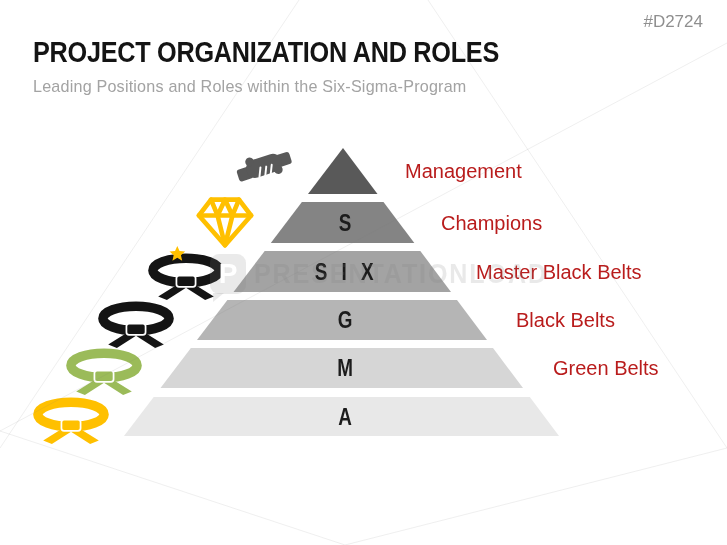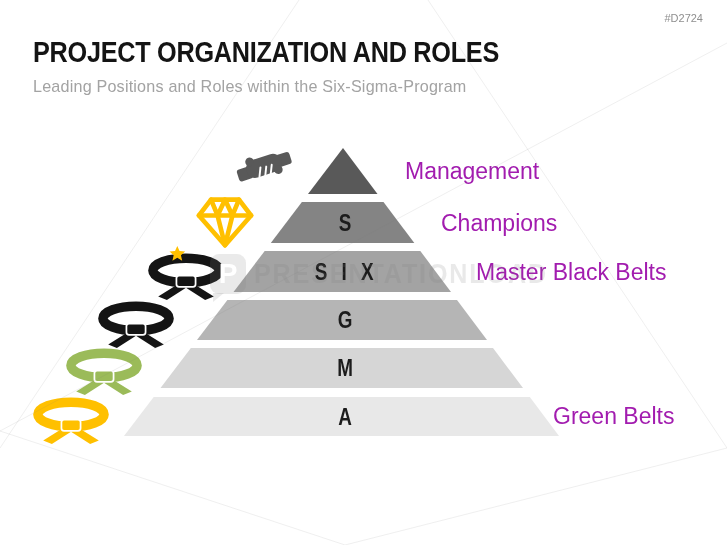--- a/index.html
+++ b/index.html
@@ -1,38 +1,38 @@
 <!DOCTYPE html>
 <html><head>
 <meta charset="utf-8">
 <style>
   html,body{margin:0;padding:0;background:#fff;}
   #slide{
     position:relative;width:727px;height:545px;background:#ffffff;overflow:hidden;
     font-family:"Liberation Sans",sans-serif;
   }
   
-  .doc-id{position:absolute;top:12px;right:24px;font-size:11px;color:#8f8f8f;}
+  .doc-id{position:absolute;top:12px;right:24px;font-size:17px;color:#8f8f8f;}
   .title{
     position:absolute;left:33px;top:36px;font-size:29px;font-weight:700;color:#141414;
     letter-spacing:-.3px;white-space:nowrap;transform:scaleX(.87);transform-origin:left top;
   }
   .subtitle{
     position:absolute;left:33px;top:77px;font-size:17px;color:#a3a3a3;
     white-space:nowrap;transform:scaleX(.95);transform-origin:left top;letter-spacing:.2px;
   }
   
   .pyramid-svg{position:absolute;left:0;top:0;z-index:1;}
   .level-letter{
     position:absolute;left:345px;z-index:2;font-size:23px;font-weight:700;color:#1c1c1c;
     transform:translate(-50%,-50%) scaleX(.82);white-space:nowrap;
   }
   .letters-wide{word-spacing:7px;letter-spacing:2px;}
   .level-label{
-    position:absolute;z-index:2;font-size:23px;color:#a21caf;white-space:nowrap;
+    position:absolute;z-index:2;font-size:20px;color:#b91c1c;white-space:nowrap;
     transform:translateY(-50%);
   }
   
   .icon{position:absolute;z-index:2;line-height:0;}
   
   .watermark{
     position:absolute;left:210px;top:254px;z-index:5;display:flex;align-items:center;gap:8px;
     pointer-events:none;
   }
   .wm-bubble{
@@ -70,21 +70,22 @@
 
   <div class="level-letter" style="top:222.5px;">S</div>
   <div class="level-letter letters-wide" style="top:271.5px;">S I X</div>
   <div class="level-letter" style="top:320px;">G</div>
   <div class="level-letter" style="top:368px;">M</div>
   <div class="level-letter" style="top:416.5px;">A</div>
 
   <div class="level-label" style="left:405px;top:171px;">Management</div>
   <div class="level-label" style="left:441px;top:222.5px;text-align:center;">Champions</div>
   <div class="level-label" style="left:476px;top:271.5px;">Master Black Belts</div>
-  <div class="level-label" style="left:553px;top:368px;margin-top:48px;">Green Belts</div>
+  <div class="level-label" style="left:516px;top:320px;">Black Belts</div>
+  <div class="level-label" style="left:553px;top:368px;">Green Belts</div>
 
   <div class="icon" style="left: 236px; top: 145px; color: rgb(89, 89, 89);">
     <svg width="58" height="48" viewBox="0 0 60 50">
       <g transform="rotate(-18 30 25)" fill="currentColor">
         <rect x="1" y="17" width="15" height="13" rx="3"></rect>
         <rect x="44" y="15" width="15" height="13" rx="3"></rect>
         <rect x="11" y="12" width="38" height="19" rx="9"></rect>
         <circle cx="17" cy="13" r="4.5"></circle>
         <circle cx="43" cy="30" r="4.5"></circle>
       </g>

